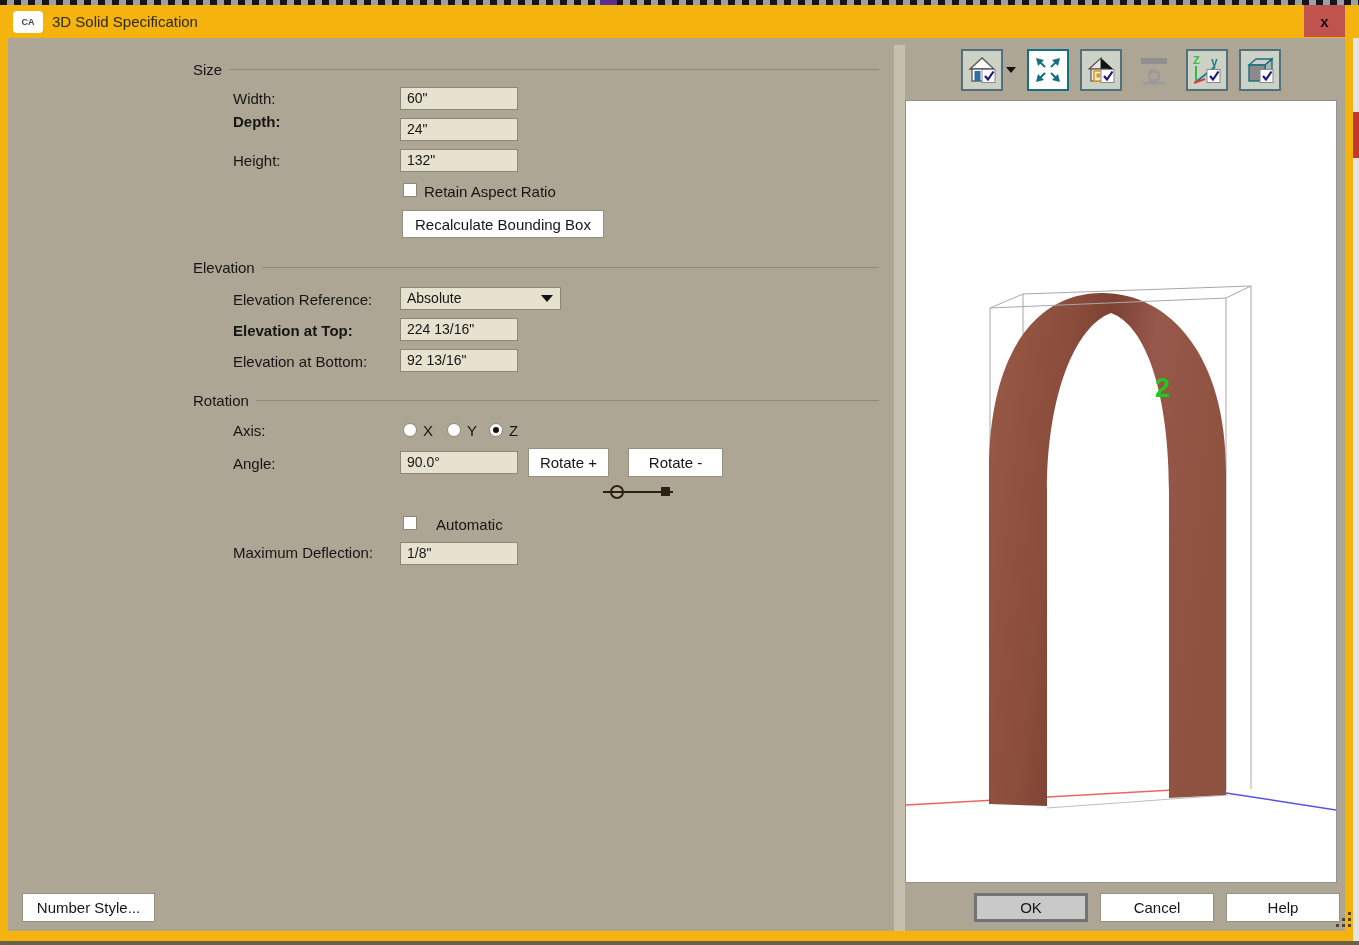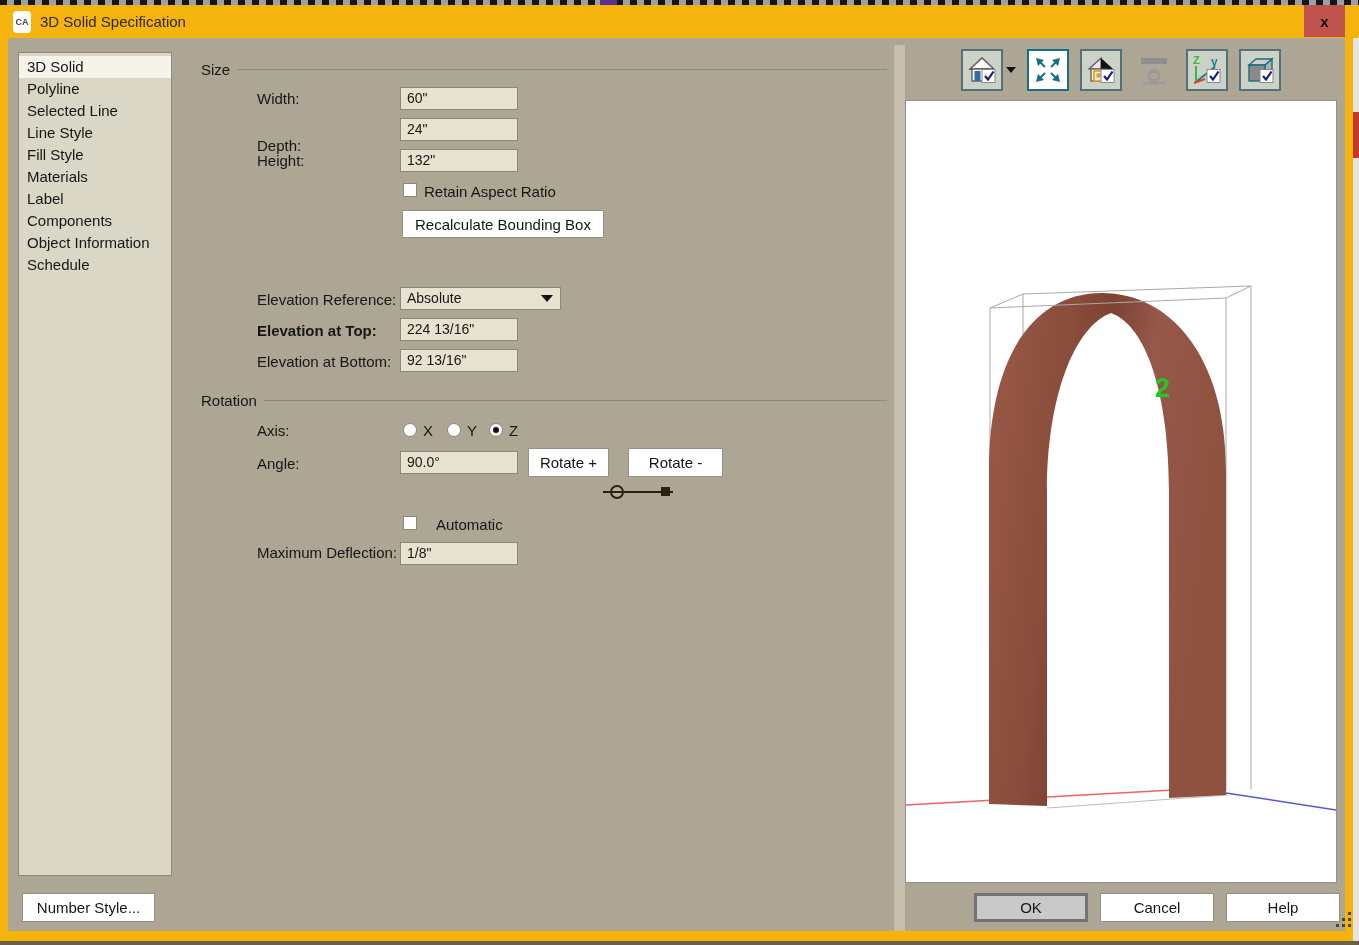--- a/index.html
+++ b/index.html
@@ -5,46 +5,46 @@
   * { margin:0; padding:0; box-sizing:border-box; }
   html,body { width:1359px; height:945px; font-family:"Liberation Sans", sans-serif; }
   #stage { position:relative; width:1359px; height:945px; background:#aea694; overflow:hidden; }
 
   
   .top-dashed { position:absolute; left:0; top:0; width:1359px; height:5px;
     background:repeating-linear-gradient(90deg,#16161a 0 7px,#9aa0a8 7px 14px); }
   .purple-mark { position:absolute; left:600px; top:0; width:17px; height:8px; background:#5b2d8f; }
   .titlebar { position:absolute; left:0; top:5px; width:1359px; height:33px; background:#f4b30d;
     display:flex; align-items:center; }
-  .titlebar .app-icon { width:18px; height:22px; margin-left:13px; background:#fff; border-radius:4px;
+  .titlebar .app-icon { width:30px; height:22px; margin-left:13px; background:#fff; border-radius:4px;
     display:flex; align-items:center; justify-content:center; font-size:9px; font-weight:bold; color:#444; }
   .titlebar .title-text { margin-left:9px; font-size:15px; color:#2e2a1f; }
   .close-btn { position:absolute; left:1304px; top:5px; width:41px; height:32px; background:#c0534e;
     color:#111; font-size:15px; font-weight:bold; display:flex; align-items:center; justify-content:center; cursor:default; }
   .frame-left { position:absolute; left:0; top:38px; width:8px; height:903px; background:#f4b30d; }
   .frame-right { position:absolute; left:1345px; top:38px; width:8px; height:903px; background:#f4b30d; }
   .frame-bottom { position:absolute; left:0; top:931px; width:1359px; height:10px; background:#f4b30d; }
   .frame-bottom-dark { position:absolute; left:0; top:941px; width:1359px; height:4px; background:#6b6148; }
   .right-gutter { position:absolute; left:1353px; top:38px; width:6px; height:903px; background:#e5e3df; }
   .right-fleck { position:absolute; left:1353px; top:112px; width:6px; height:46px; background:#c0392b; }
 
   
   .sidebar { position:absolute; left:18px; top:52px; width:154px; height:824px; background:#dbd7c6;
     border:1px solid #8e897a; padding-top:3px; }
   .sb-item { height:22px; line-height:22px; padding-left:8px; font-size:15px; color:#161616; white-space:nowrap; }
   .sb-item.selected { background:#f5f3ea; }
   .number-style-btn { position:absolute; left:22px; top:893px; width:133px; height:29px; background:#fff;
     border:1px solid #96917f; font-size:15px; color:#161616; display:flex; align-items:center; justify-content:center; }
 
   
-  .sec-header { position:absolute; left:193px; width:686px; display:flex; align-items:center; gap:7px;margin-left:8px; }
+  .sec-header { position:absolute; left:193px; width:686px; display:flex; align-items:center; gap:7px; }
   .sec-header .txt { font-size:15px; color:#161616; white-space:nowrap; }
   .sec-header .rule { flex:1; height:1px; background:#8f8a7a; }
 
-  .form-label { position:absolute; left:233px; font-size:15px; color:#161616; white-space:nowrap;margin-left:24px; }
+  .form-label { position:absolute; left:233px; font-size:15px; color:#161616; white-space:nowrap; }
   .field { position:absolute; left:400px; width:118px; height:23px; background:#e6e2cf; border:1px solid #8c8776;
     font-size:14px; color:#161616; line-height:21px; padding-left:6px; white-space:nowrap; }
   .dropdown { position:absolute; left:400px; width:161px; height:23px; background:#e6e2cf; border:1px solid #8c8776;
     font-size:14px; color:#161616; line-height:21px; padding-left:6px; display:flex; align-items:center; }
   .dropdown .dd-arrow { margin-left:auto; margin-right:7px; width:0; height:0;
     border-left:6px solid transparent; border-right:6px solid transparent; border-top:7px solid #111; }
   .push-btn { position:absolute; background:#fff; border:1px solid #96917f; font-size:15px; color:#161616;
     display:flex; align-items:center; justify-content:center; }
   .checkbox { position:absolute; width:14px; height:14px; background:#fff; border:1px solid #8c8776; }
   .cb-label { position:absolute; font-size:15px; color:#161616; }
@@ -100,48 +100,40 @@
   <div class="close-btn">
     <span>x</span>
   </div>
   <div class="frame-left"></div>
   <div class="frame-right"></div>
   <div class="frame-bottom"></div>
   <div class="frame-bottom-dark"></div>
   <div class="right-gutter"></div>
   <div class="right-fleck"></div>
 
-  <div class="sidebar">
-    <div class="sb-item selected">3D Solid</div>
-    <div class="sb-item">Polyline</div>
-    <div class="sb-item">Selected Line</div>
-    <div class="sb-item">Line Style</div>
-    <div class="sb-item">Fill Style</div>
-    <div class="sb-item">Materials</div>
-    <div class="sb-item">Label</div>
-    <div class="sb-item">Components</div>
-    <div class="sb-item">Object Information</div>
-    <div class="sb-item">Schedule</div>
-  </div>
   <div class="number-style-btn">Number Style...</div>
 
   <div class="sec-header" style="top:61px;">
     <span class="txt">Size</span>
       <span class="rule"></span>
   </div>
   <div class="form-label" style="top:90px;">Width:</div>
   <div class="field" style="top:87px;">60"</div>
-  <div class="form-label" style="top:137px;">Depth:</div>
+  <div class="form-label" style="top:113px;font-weight:bold;">Depth:</div>
   <div class="field" style="top:118px;">24"</div>
   <div class="form-label" style="top:152px;">Height:</div>
   <div class="field" style="top:149px;">132"</div>
   <div class="checkbox" style="left:403px; top:183px;"></div>
   <div class="cb-label" style="left:424px; top:183px;">Retain Aspect Ratio</div>
   <div class="push-btn" style="left:402px; top:210px; width:202px; height:28px;">Recalculate Bounding Box</div>
 
+  <div class="sec-header" style="top:259px;">
+    <span class="txt">Elevation</span>
+      <span class="rule"></span>
+  </div>
   <div class="form-label" style="top:291px;">Elevation Reference:</div>
   <div class="dropdown" style="top:287px;">
     <span>Absolute</span>
     <span class="dd-arrow"></span>
   </div>
   <div class="form-label" style="top:322px;font-weight:bold;">Elevation at Top:</div>
   <div class="field" style="top:318px;">224 13/16"</div>
   <div class="form-label" style="top:353px;">Elevation at Bottom:</div>
   <div class="field" style="top:349px;">92 13/16"</div>
 

